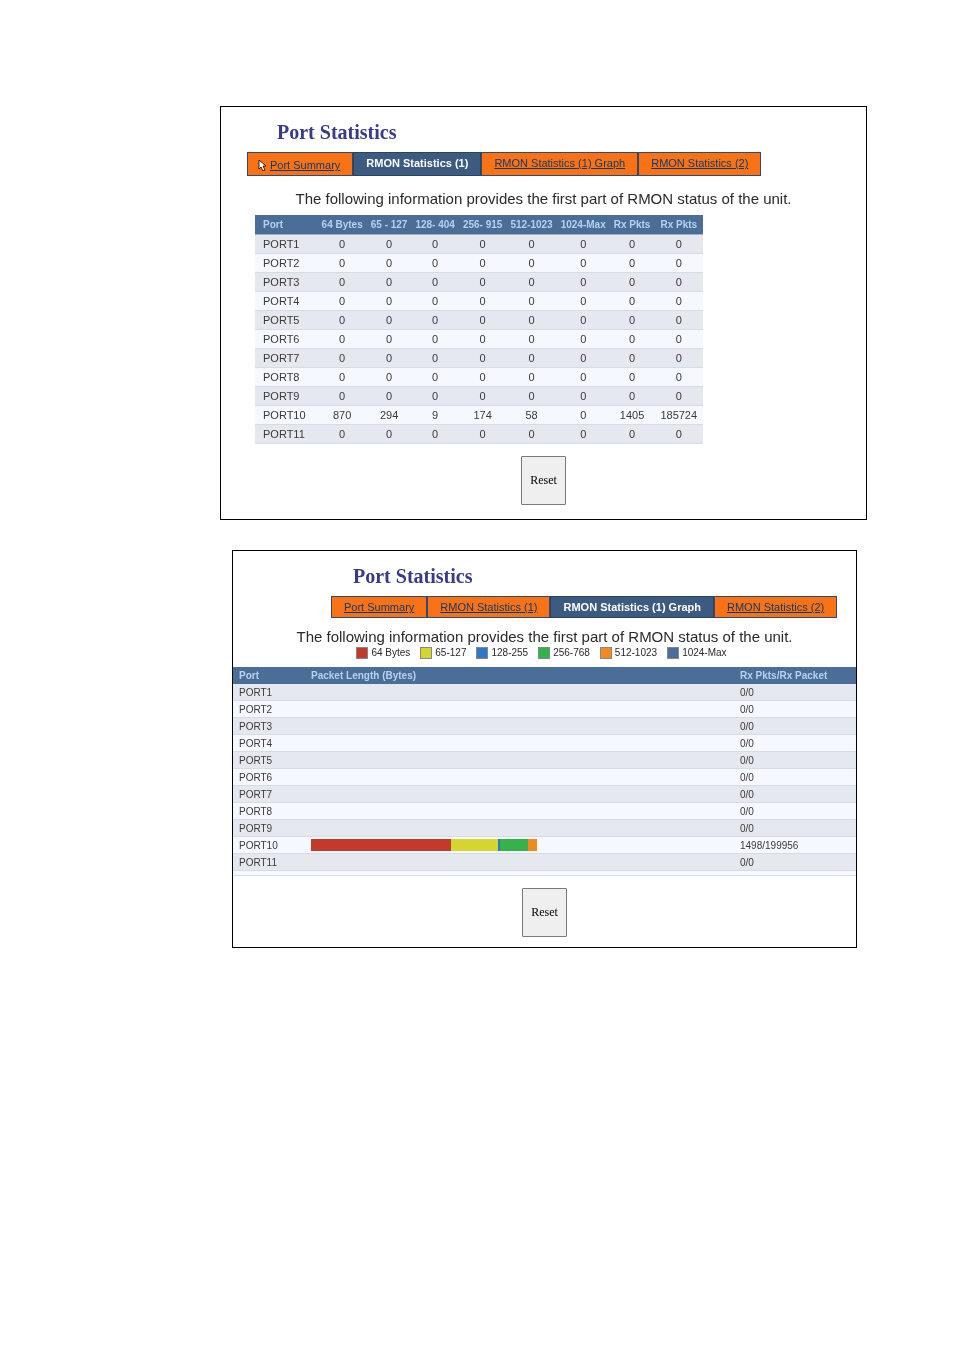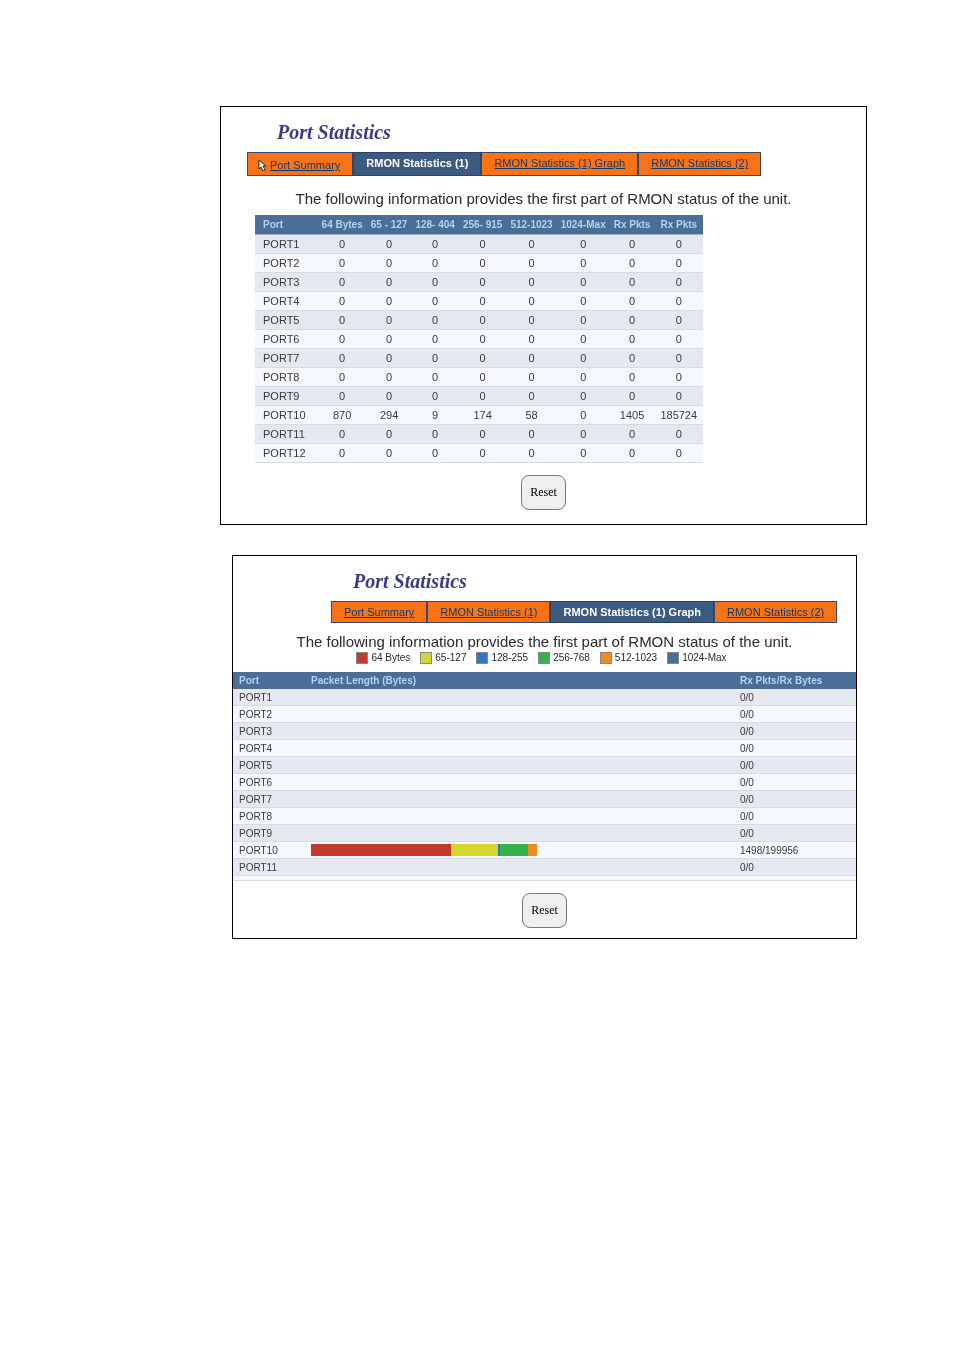--- a/index.html
+++ b/index.html
@@ -23,21 +23,20 @@
     padding: 14px 18px 14px 18px;
   }
   .panel1 { width: 647px; }
   .panel2 { width: 625px; margin-top: 30px; margin-left: 232px; padding: 14px 0 10px 0; }
   .ps-title {
     font-family: "Comic Sans MS", "Comic Sans", cursive;
     font-weight: bold;
     color: #3a3a8a;
     font-size: 20px;
     margin: 0 0 8px 38px;
-    font-style: italic;
   }
   .panel2 .ps-title { margin-left: 120px; }
 
   .tabs {
     display: flex;
     font-size: 11px;
   }
   .panel1 .tabs { margin-left: 8px; }
   .panel2 .tabs { margin-left: 98px; }
 
@@ -112,24 +111,24 @@
     border-bottom: 1px solid #d6dce6;
   }
   table.stats tr.odd td { background: #e6e8ef; }
   table.stats tr.even td { background: #f6f8ff; }
   table.stats td:first-child { text-align: left; padding-left: 8px; padding-right: 12px; }
 
   .reset-row { text-align: center; margin-top: 12px; }
   .reset-btn {
     font-family: "Times New Roman", serif;
     font-size: 12px;
-    padding: 9px 8px;
+    padding: 16px 8px;
     border: 1px solid #7a7a7a;
     background: #efefef;
-    border-radius: 8px;
+    border-radius: 1px;
   }
 
   
   table.bars {
     border-collapse: collapse;
     font-size: 10px;
     width: 100%;
   }
   table.bars th {
     background: #4a6e98;
@@ -304,31 +303,20 @@
             <td>PORT11</td>
             <td>0</td>
             <td>0</td>
             <td>0</td>
             <td>0</td>
             <td>0</td>
             <td>0</td>
             <td>0</td>
             <td>0</td>
           </tr>
-          <tr class="even">
-            <td>PORT12</td>
-            <td>0</td>
-            <td>0</td>
-            <td>0</td>
-            <td>0</td>
-            <td>0</td>
-            <td>0</td>
-            <td>0</td>
-            <td>0</td>
-          </tr>
         </tbody>
     </table>
 
     <div class="reset-row">
       <button class="reset-btn">Reset</button>
     </div>
   </div>
 
   <div class="panel panel2">
     <div class="ps-title">Port Statistics</div>
@@ -348,21 +336,21 @@
         <span class="leg-item"><span class="swatch" style="background: rgb(54, 178, 74);"></span><span>256-768</span></span>
         <span class="leg-item"><span class="swatch" style="background: rgb(240, 138, 31);"></span><span>512-1023</span></span>
         <span class="leg-item"><span class="swatch" style="background: rgb(74, 110, 152);"></span><span>1024-Max</span></span>
       </div>
 
     <table class="bars">
       <thead>
           <tr id="p2-head">
             <th style="width: 60px;">Port</th>
             <th style="width: auto;">Packet Length (Bytes)</th>
-            <th style="width: 110px;">Rx Pkts/Rx Bytes</th>
+            <th style="width: 110px;">Rx Pkts/Rx Packet</th>
           </tr>
         </thead>
       <tbody id="p2-body">
           <tr class="odd">
             <td>PORT1</td>
             <td>
               <div class="bar-holder"></div>
             </td>
             <td>0/0</td>
           </tr>

